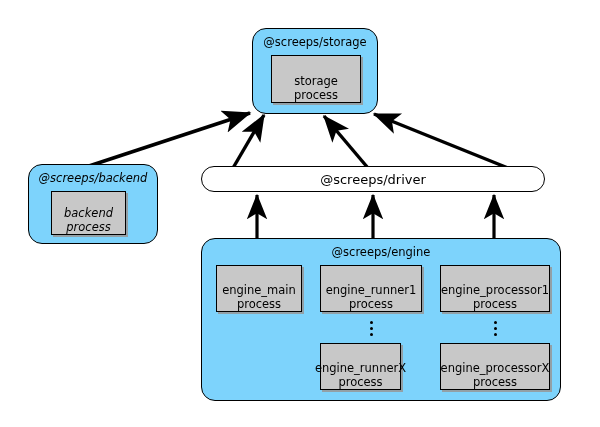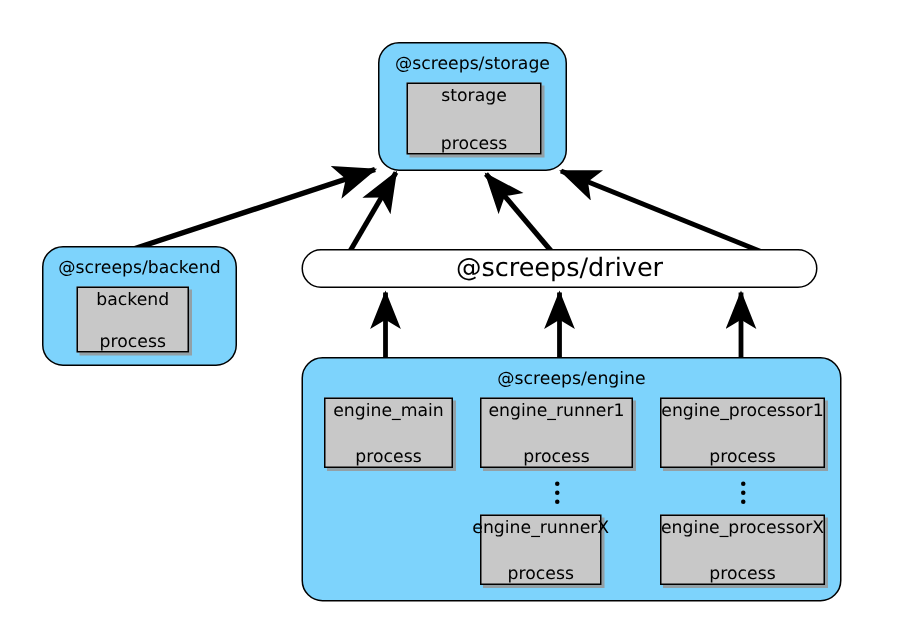--- a/index.html
+++ b/index.html
@@ -47,39 +47,39 @@
   }
   .proc {
     position: absolute;
     box-sizing: border-box;
     background: #c8c8c8;
     border: 1.4px solid #000000;
     box-shadow: 2px 2px 0 0 rgba(150,150,150,0.85);
     display: flex;
     flex-direction: column;
     align-items: center;
-    justify-content: space-between;
+    justify-content: flex-end;
     font-size: 11.5px;
     line-height: 14px;
     text-align: center;
     color: #000000;
   }
   .proc span { display: block; white-space: nowrap; }
 
   
   #pkg-driver {
     position: absolute;
     box-sizing: border-box;
     background: #ffffff;
     border: 1.6px solid #000000;
     border-radius: 999px;
     display: flex;
     align-items: center;
     justify-content: center;
-    font-size: 17px;
+    font-size: 13px;
     color: #000000;
   }
   .vdots {
     position: absolute;
     width: 14px;
     text-align: center;
     font-size: 15px;
     line-height: 6px;
     color: #000000;
     letter-spacing: 0;
@@ -122,21 +122,21 @@
   </svg>
 
   <div class="pkg" id="pkg-storage" style="left:252px; top:28px; width:126px; height:86px;">
     <div class="pkg-label" style="top:7px;">@screeps/storage</div>
     <div class="proc" style="left:18px; top:26px; width:90px; height:48px;">
       <span>storage</span>
       <span>process</span>
     </div>
   </div>
 
-  <div class="pkg" id="pkg-backend" style="left:28px; top:164px; width:130px; height:80px;">
+  <div class="pkg" id="pkg-backend" style="left:28px; top:164px; width:130px; height:80px;font-style:italic;">
     <div class="pkg-label" style="top:7px;">@screeps/backend</div>
     <div class="proc" style="left:22px; top:26px; width:75px; height:44px;">
       <span>backend</span>
       <span>process</span>
     </div>
   </div>
 
   <div id="pkg-driver" style="left:201px; top:166px; width:344px; height:26px;">
     <span>@screeps/driver</span>
   </div>

